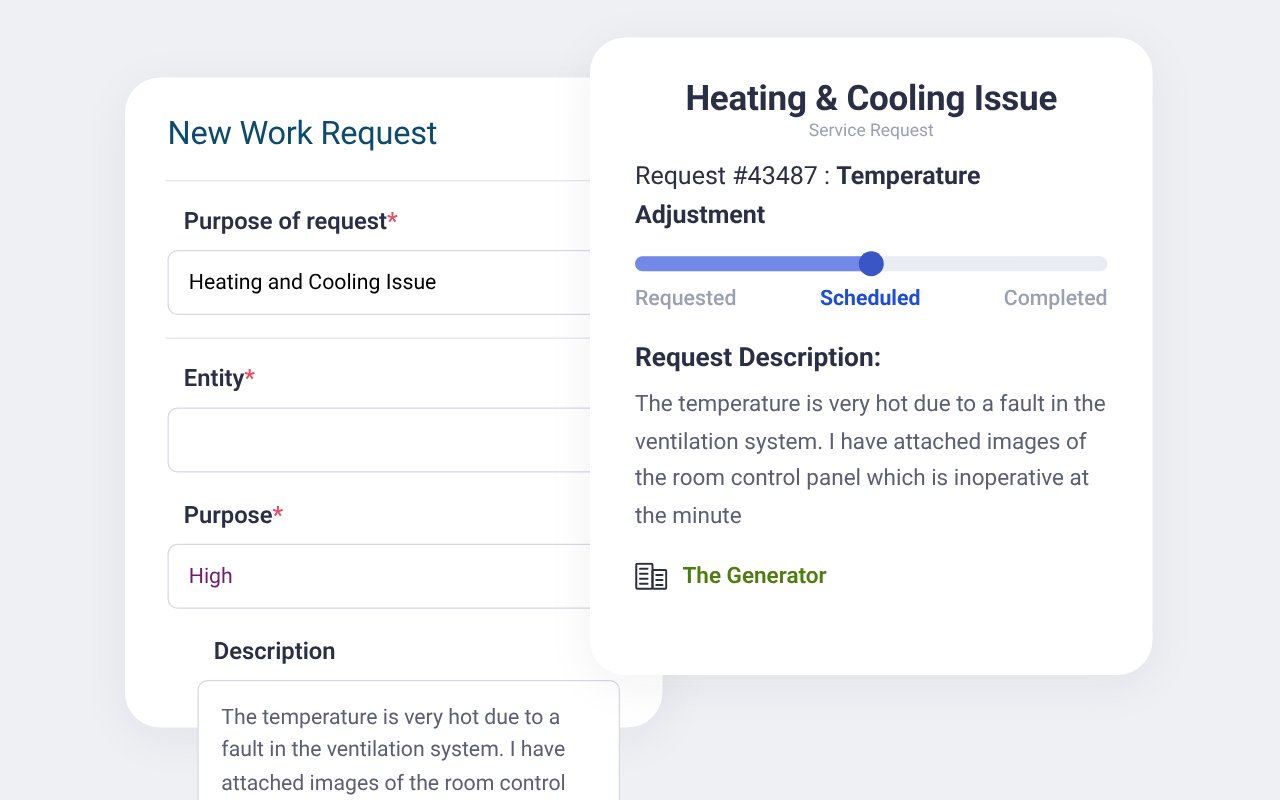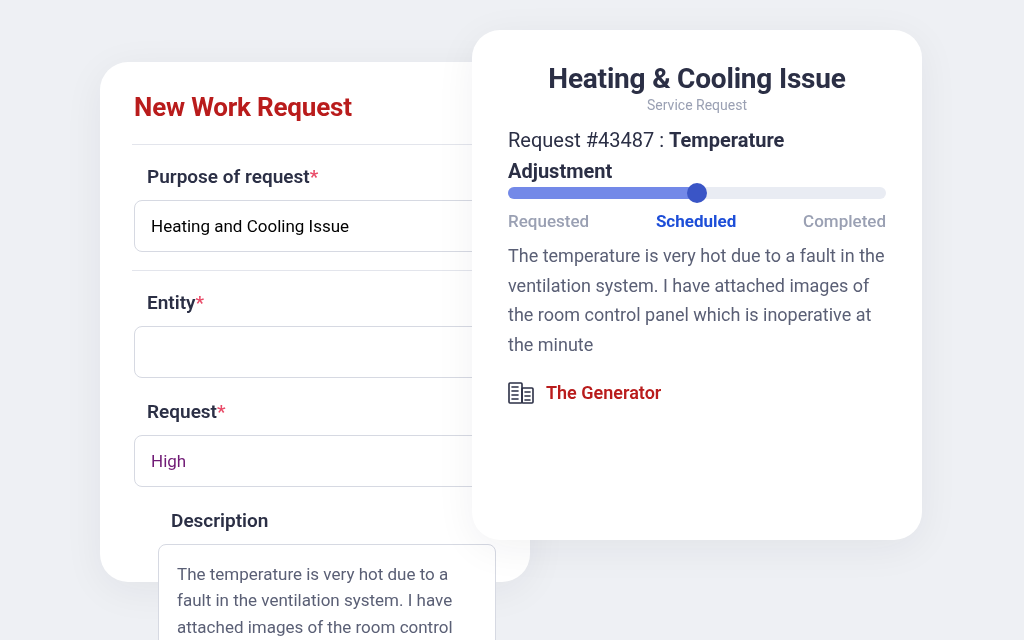--- a/index.html
+++ b/index.html
@@ -21,22 +21,22 @@
   
   .card-left {
     left: 100px;
     top: 62px;
     width: 430px;
     height: 520px;
     padding: 30px 34px 0 34px;
   }
   .card-left h1 {
     font-size: 26px;
-    font-weight: 700;
-    color: #b91c1c;
+    font-weight: 400;
+    color: #0c4a6e;
     letter-spacing: -0.2px;
     padding-bottom: 22px;
   }
   .rule {
     height: 1px;
     background: #e3e5ec;
     margin: 0 -2px;
   }
   .form-section { padding-top: 20px; padding-bottom: 18px; }
   .form-row { display: flex; gap: 22px; flex-direction: column; }
@@ -104,21 +104,21 @@
   .req-line {
     margin-top: 12px;
     font-size: 20px;
     line-height: 1.55;
     color: #2b2f45;
     font-weight: 400;
   }
   .req-line .bold { font-weight: 700; }
 
   
-  .progress-wrap { }
+  .progress-wrap { margin-top: 18px; }
   .progress-track {
     position: relative;
     height: 12px;
     border-radius: 999px;
     background: #e9ecf3;
     width: 100%;
   }
   .progress-fill {
     position: absolute;
     left: 0; top: 0; bottom: 0;
@@ -159,21 +159,21 @@
 
   .entity-row {
     display: flex;
     align-items: center;
     gap: 12px;
     margin-top: 22px;
   }
   .entity-row .label {
     font-size: 18px;
     font-weight: 600;
-    color: #b91c1c;
+    color: #4d7c0f;
   }
   .building-icon {
     width: 26px; height: 22px;
     flex: 0 0 auto;
   }
   .building-icon svg { display: block; }
 </style>
 </head>
 <body>
 
@@ -193,21 +193,21 @@
   <div class="form-section">
     <div class="form-row">
       <div class="field">
         <label class="field-label">
           <span>Entity</span><span class="req">*</span>
         </label>
         <input class="input" type="text" value="" style="">
       </div>
       <div class="field">
         <label class="field-label">
-          <span>Request</span><span class="req">*</span>
+          <span>Purpose</span><span class="req">*</span>
         </label>
         <input class="input priority" type="text" value="High" style="">
       </div>
     </div>
   </div>
 
   <div class="form-section" style="padding-top:4px;padding-left:24px;">
     <label class="field-label">Description</label>
     <textarea class="textarea" style="">The temperature is very hot due to a fault in the ventilation system. I have attached images of the room control panel which is inoperative at the minute</textarea>
   </div>
@@ -226,20 +226,21 @@
       <div class="progress-fill"></div>
       <div class="progress-thumb"></div>
     </div>
     <div class="progress-labels">
       <span>Requested</span>
       <span class="active">Scheduled</span>
       <span>Completed</span>
     </div>
   </div>
 
+  <div class="desc-head">Request Description:</div>
   <div class="desc-body">The temperature is very hot due to a fault in the ventilation system. I have attached images of the room control panel which is inoperative at the minute</div>
 
   <div class="entity-row">
     <span class="building-icon">
       <svg viewBox="0 0 26 22" width="26" height="22" fill="none" stroke="#2b2f45" stroke-width="1.6" stroke-linecap="round">
         <rect x="1" y="1" width="13" height="20" rx="1"></rect>
         <rect x="14" y="6" width="11" height="15" rx="1"></rect>
         <line x1="4" y1="5" x2="10" y2="5"></line>
         <line x1="4" y1="9" x2="10" y2="9"></line>
         <line x1="4" y1="13" x2="10" y2="13"></line>

